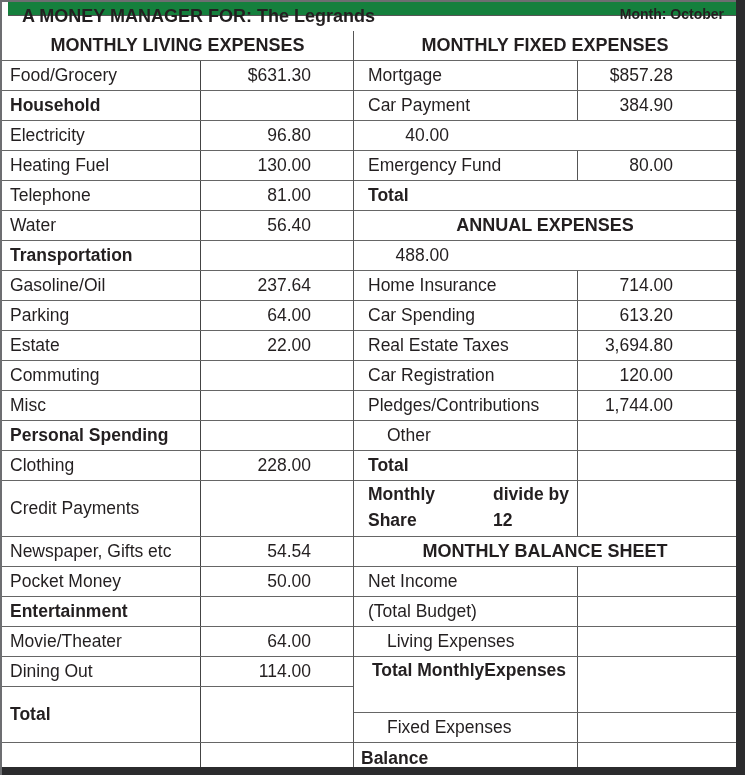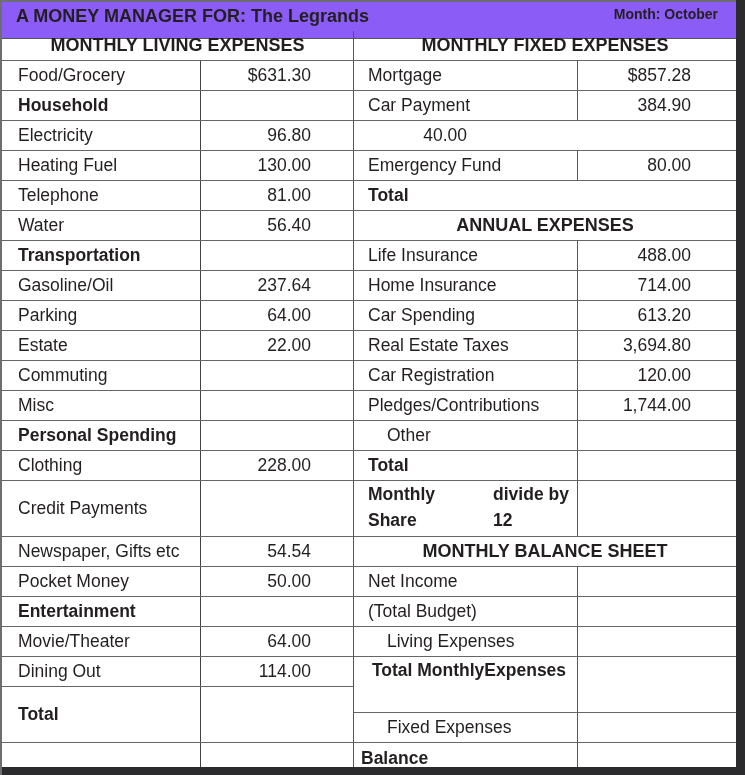--- a/index.html
+++ b/index.html
@@ -4,38 +4,38 @@
 <style>
   html, body { margin: 0; padding: 0; background: #ffffff; }
   body { width: 745px; height: 775px; position: relative; overflow: hidden;
          font-family: "Liberation Sans", sans-serif; color: #231f20; }
   .sheet { position: absolute; left: 0; top: 0; width: 745px; height: 775px; }
   .frame-right { position: absolute; left: 736px; top: 0; width: 9px; height: 775px; background: #2b2b2d; }
   .frame-bottom { position: absolute; left: 2px; top: 767px; width: 743px; height: 8px; background: #2b2b2d; }
   .frame-top { position: absolute; left: 0; top: 0; width: 736px; height: 2px; background: #6d6e71; }
   .frame-left { position: absolute; left: 0; top: 0; width: 2px; height: 775px; background: #6d6e71; }
 
-  .title-bar { position: absolute; left: 2px; top: 2px; width: 734px; height: 37px; background: #8b5cf6;
+  .title-bar { position: absolute; left: 8px; top: 2px; width: 734px; height: 14px; background: #15803d;
                border-bottom: 1.5px solid #555; box-sizing: border-box; }
   .title-bar .left { position: absolute; left: 14px; top: 4px; font-size: 18px; font-weight: bold; }
   .title-bar .right { position: absolute; right: 18px; top: 4px; font-size: 14px; font-weight: bold; }
 
   .col { position: absolute; top: 31px; }
   .col-left { left: 2px; width: 351px; }
   .col-right { left: 353px; width: 383px; border-left: 1.5px solid #555; box-sizing: border-box; }
 
   .row { position: relative; height: 30px; border-bottom: 1.2px solid #666; box-sizing: border-box; display: flex; }
   .row.tall { height: 56px; }
   .row.last { border-bottom: none; }
-  .cell-label { font-size: 17.5px; padding-left: 16px; display: flex; align-items: center; box-sizing: border-box; }
+  .cell-label { font-size: 17.5px; padding-left: 8px; display: flex; align-items: center; box-sizing: border-box; }
   .col-left .cell-label { width: 199px; border-right: 1.3px solid #444; }
   .col-right .cell-label { width: 224px; border-right: 1.3px solid #555; padding-left: 14px; }
   .cell-value { font-size: 17.5px; display: flex; align-items: center; justify-content: flex-end; box-sizing: border-box; }
   .col-left .cell-value { width: 152px; padding-right: 42px; }
-  .col-right .cell-value { width: 158px; padding-right: 45px; text-align: center; }
+  .col-right .cell-value { width: 158px; padding-right: 63px; text-align: center; }
   .bold { font-weight: bold; }
   .span-label { width: 100%; border-right: none !important; }
   .heading { font-size: 18px; font-weight: bold; justify-content: center; padding-left: 0 !important; width: 100%; display: flex; align-items: center; }
   .multiline { flex-direction: row; align-items: flex-start !important; justify-content: center; line-height: 26px; }
 </style>
 </head>
 <body>
 
 <div class="sheet">
 
@@ -163,21 +163,20 @@
       </div>
     <div class="row">
       <div class="cell-label bold span-label">Total</div>
     </div>
 
     <div class="row">
       <div class="heading">ANNUAL EXPENSES</div>
     </div>
     <div id="annual-rows">
         <div class="row">
-          <div class="cell-label">Life Insurance</div>
           <div class="cell-value">488.00</div>
         </div>
         <div class="row">
           <div class="cell-label">Home Insurance</div>
           <div class="cell-value">714.00</div>
         </div>
         <div class="row">
           <div class="cell-label">Car Spending</div>
           <div class="cell-value">613.20</div>
         </div>

